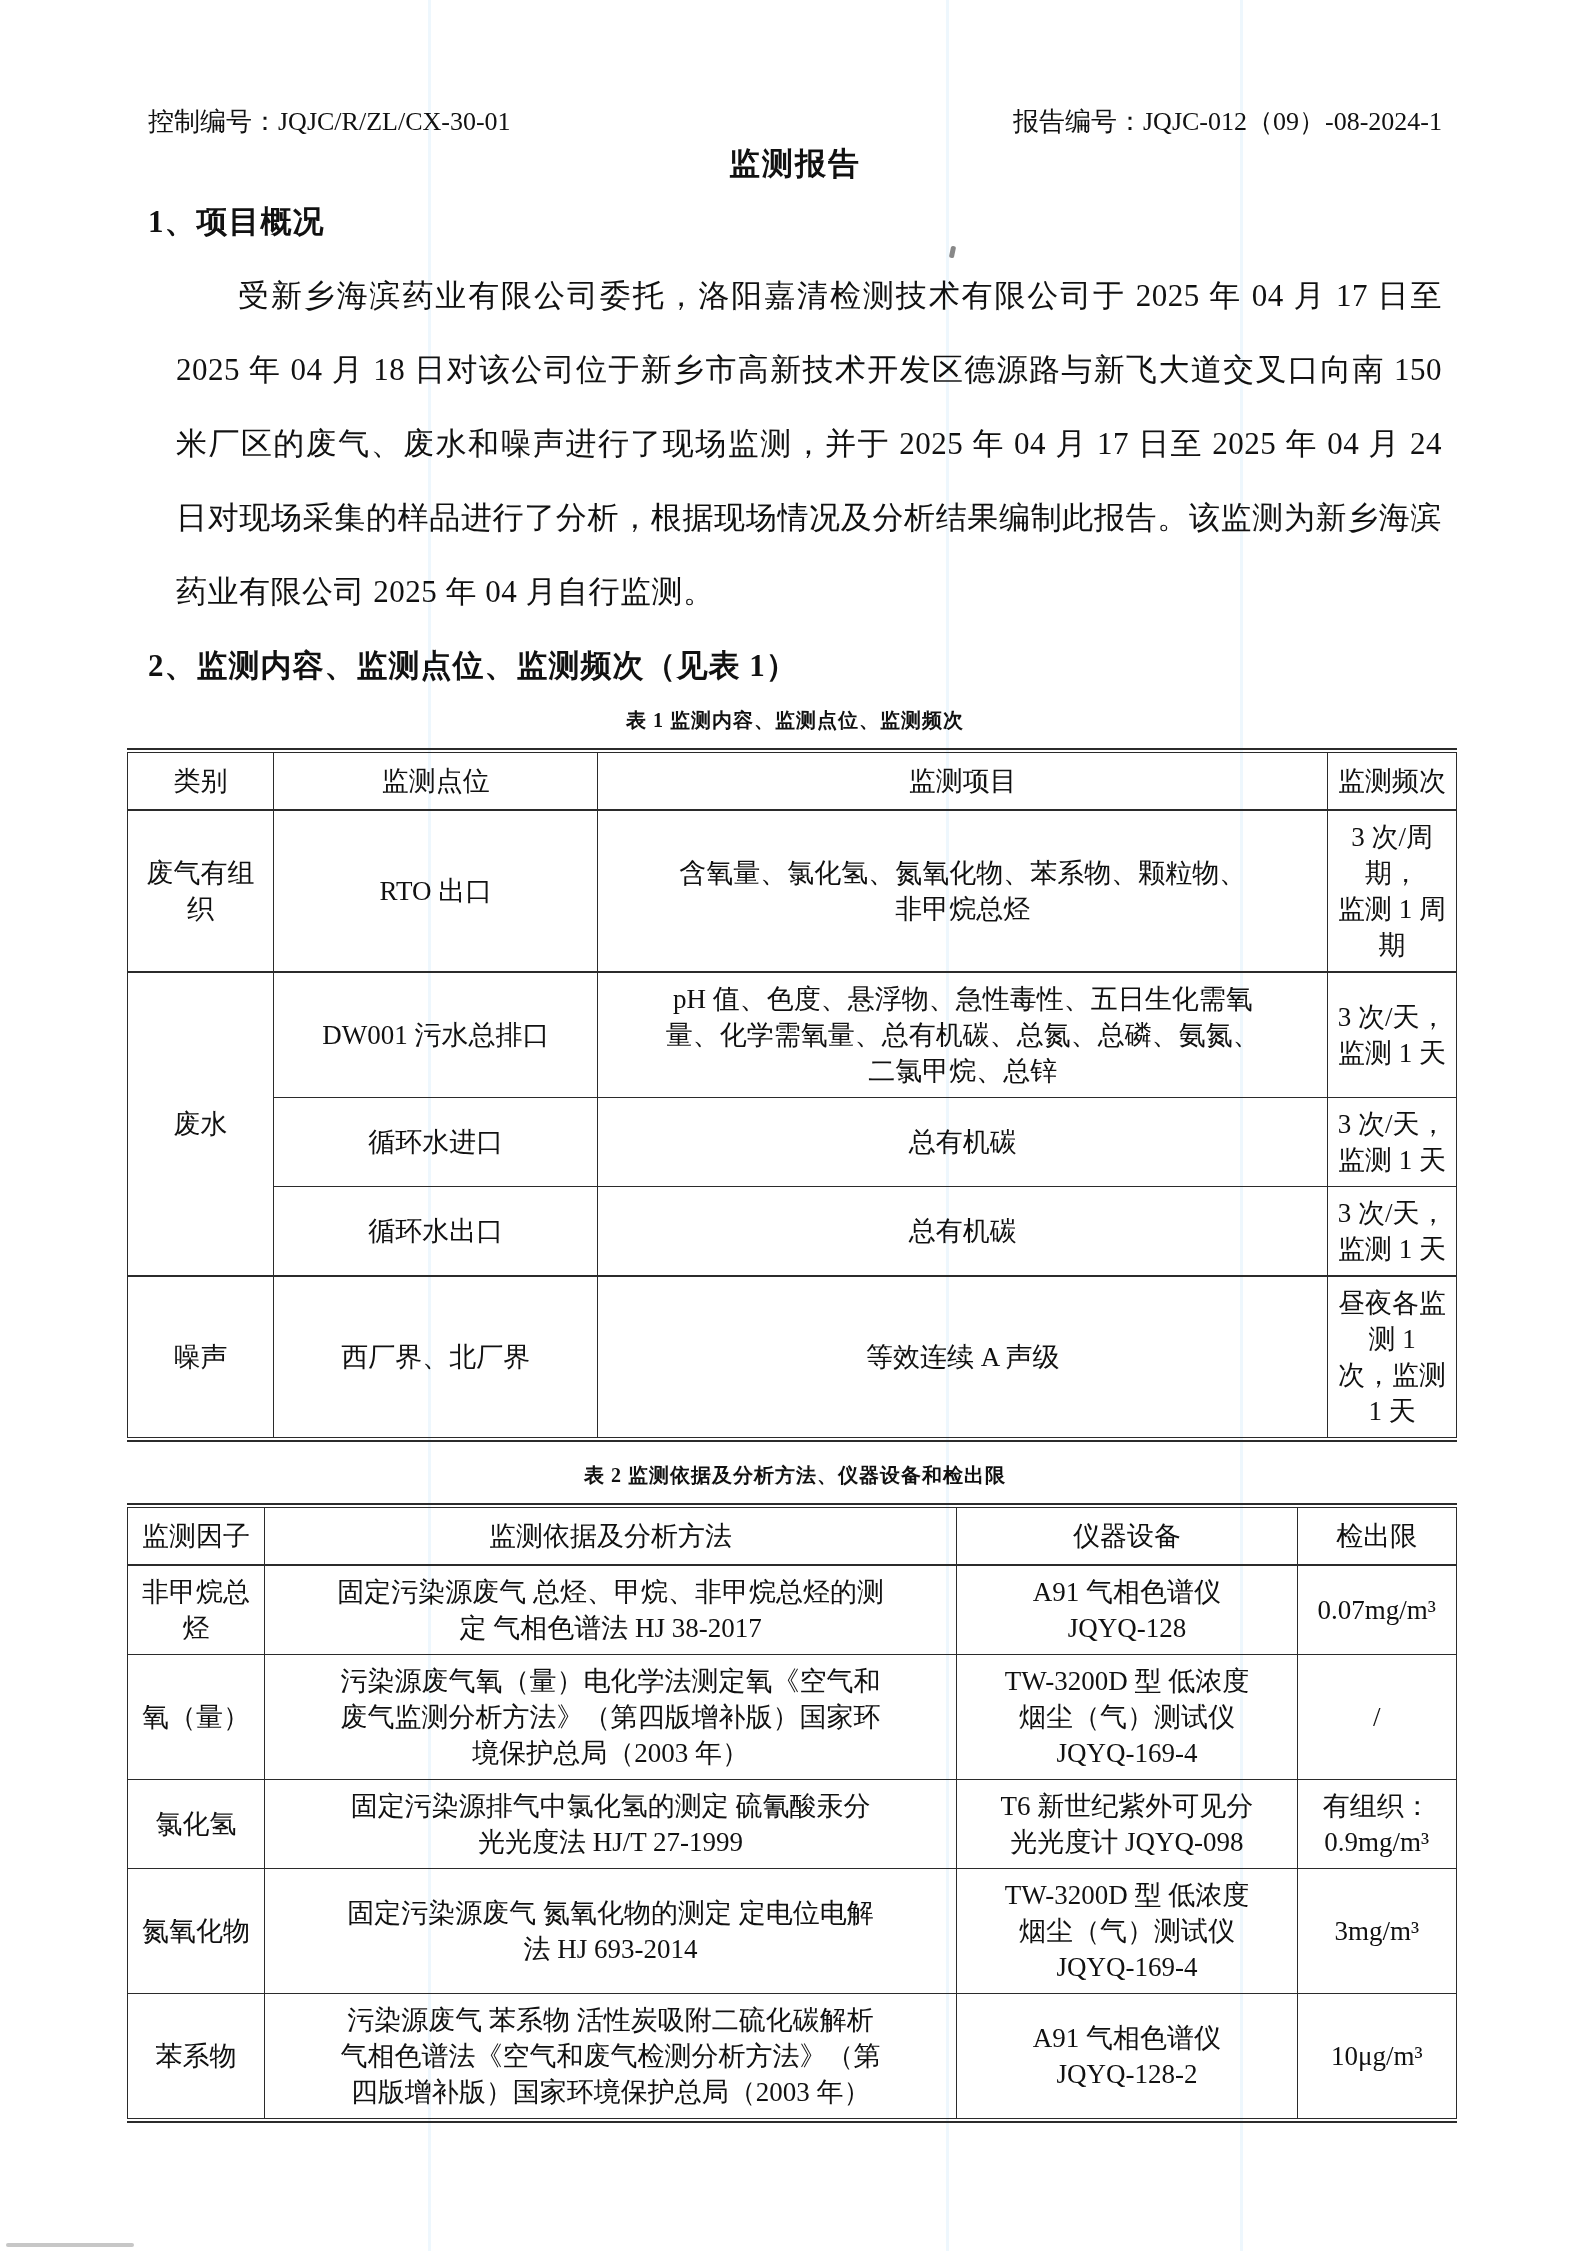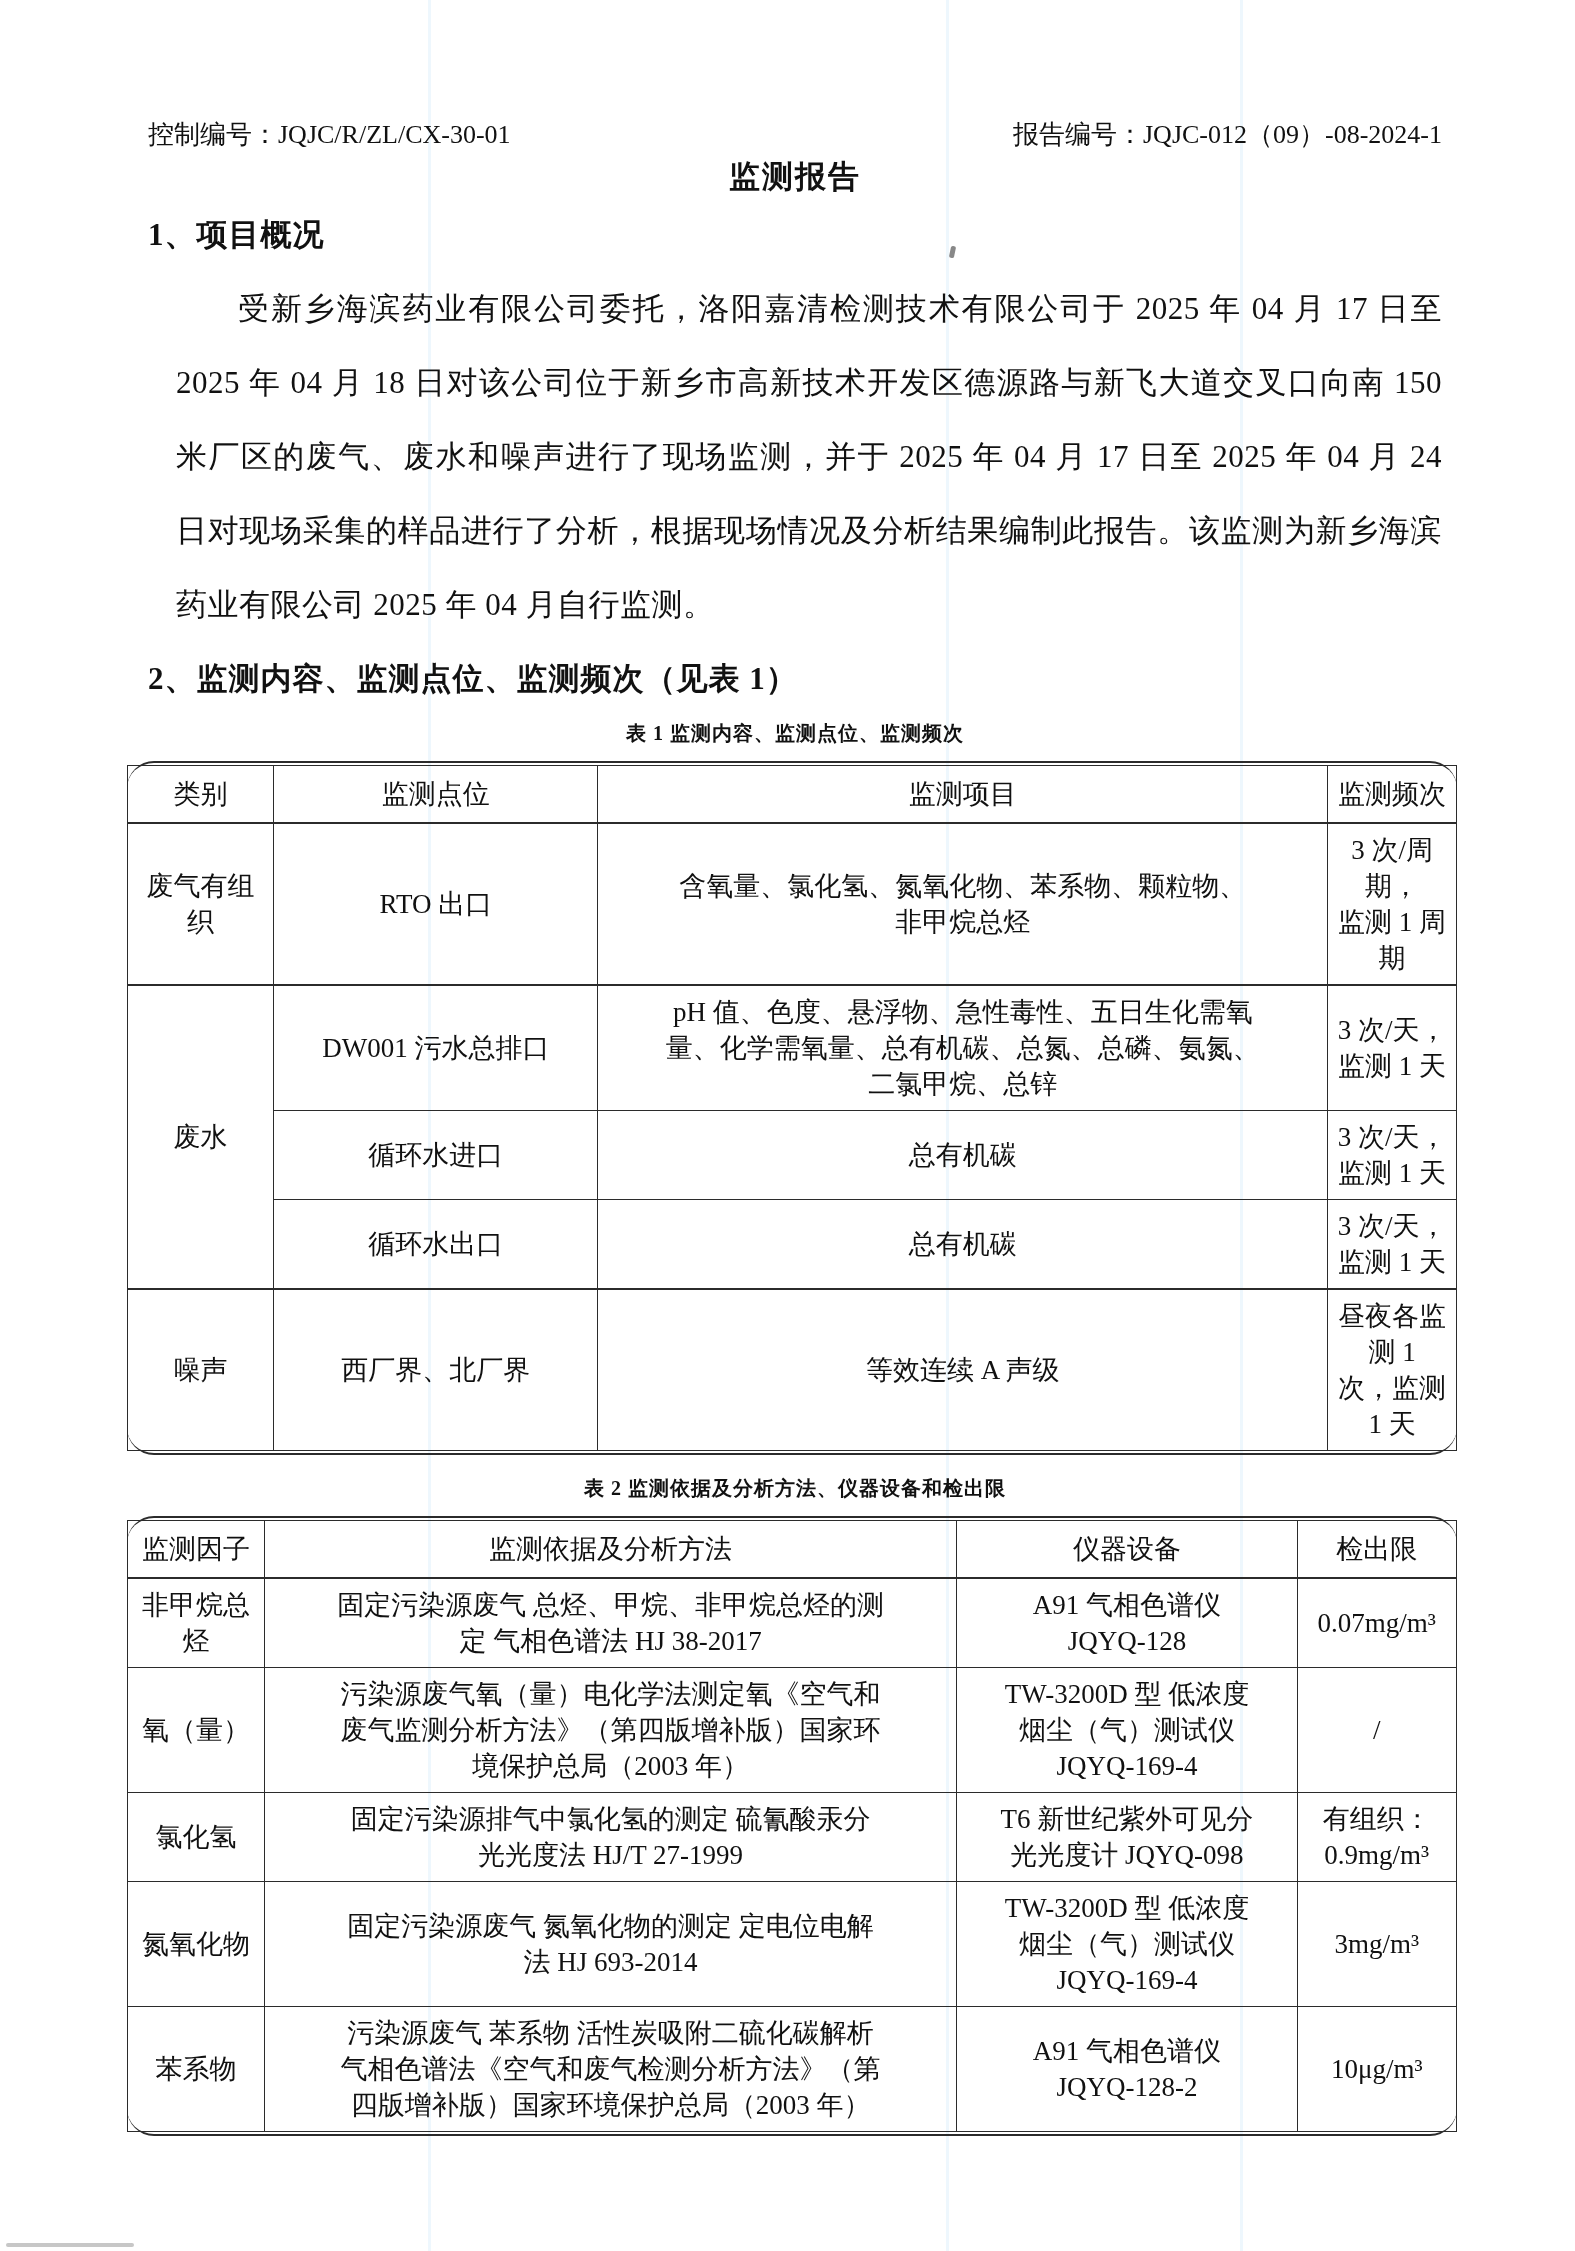--- a/index.html
+++ b/index.html
@@ -14,21 +14,21 @@
     overflow:hidden;
   }
   
   .scan-line { position:absolute; top:0; bottom:0; width:3px; background:rgba(200,228,248,0.30); pointer-events:none; }
   .scan-line.s1 { left:428px; }
   .scan-line.s2 { left:946px; }
   .scan-line.s3 { left:1240px; }
   .smudge { position:absolute; left:6px; bottom:4px; width:128px; height:4px; background:#c7c7c7; border-radius:2px; }
   .tick-artifact { position:absolute; left:950px; top:246px; width:5px; height:12px; background:#6a6a6a; transform:rotate(12deg); border-radius:2px; opacity:.8; }
 
-  .content { position:absolute; left:148px; right:133px; top:118px; }
+  .content { position:absolute; left:148px; right:133px; top:105px; }
 
   .hdr { display:flex; justify-content:space-between; align-items:flex-start;
          font-size:26px; line-height:34px; }
 
   .doc-title { text-align:center; font-size:31px; font-weight:bold; letter-spacing:2px; margin-top:4px; }
 
   .sec-heading { font-size:31px; font-weight:bold; margin-top:16px; letter-spacing:1px; }
 
   .para {
     margin-top:16px;
@@ -36,21 +36,21 @@
     text-align:justify; text-justify:inter-ideograph;
     text-indent:62px;
     letter-spacing:0.5px;
     margin-left:28px;
   }
 
   .tbl-title { text-align:center; font-size:20px; font-weight:bold; margin-top:20px; letter-spacing:1px; }
 
   .tbl-wrap { margin:14px -15px 0 -21px;
               border-top:2px solid #2b2b2b; border-bottom:2px solid #2b2b2b;
-              padding:2px 0;border-radius:27px; }
+              padding:2px 0; }
   table { width:100%; border-collapse:collapse; table-layout:fixed; }
   th,td { border:1px solid #2b2b2b; text-align:center; vertical-align:middle;
           font-size:27px; line-height:36px; font-weight:normal;
           padding:8px 8px; white-space:pre-line; }
   thead th { padding:10px 8px; border-bottom:2px solid #2b2b2b; }
   tr.heavy td { border-top:2px solid #2b2b2b; }
 </style>
 </head>
 <body>
 

